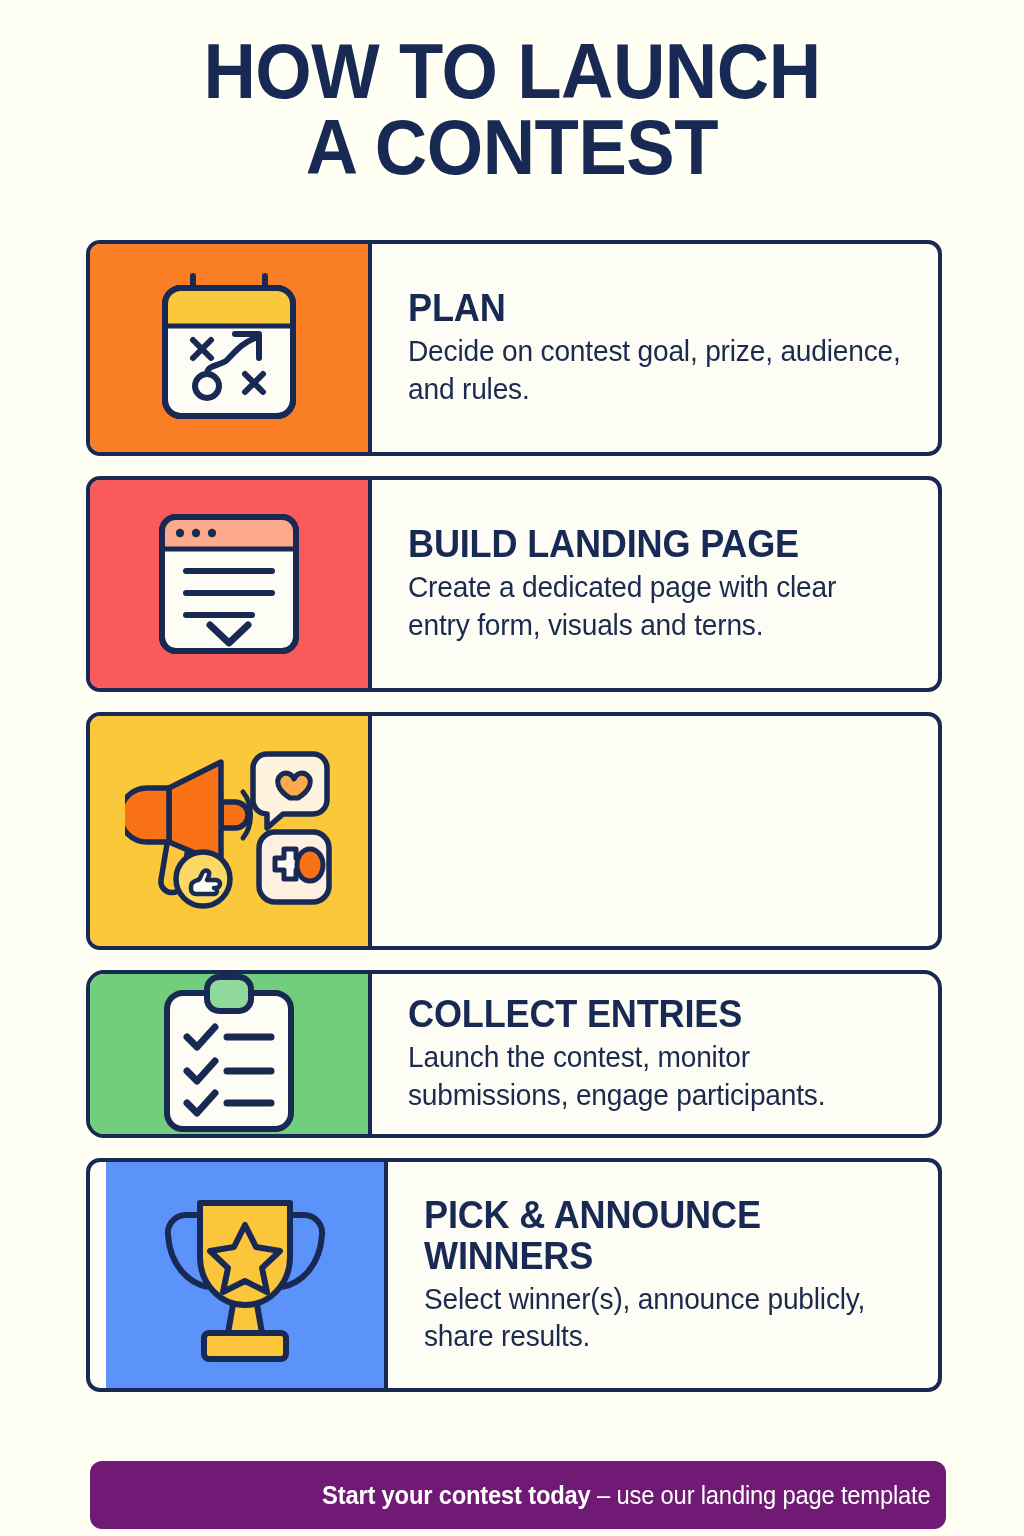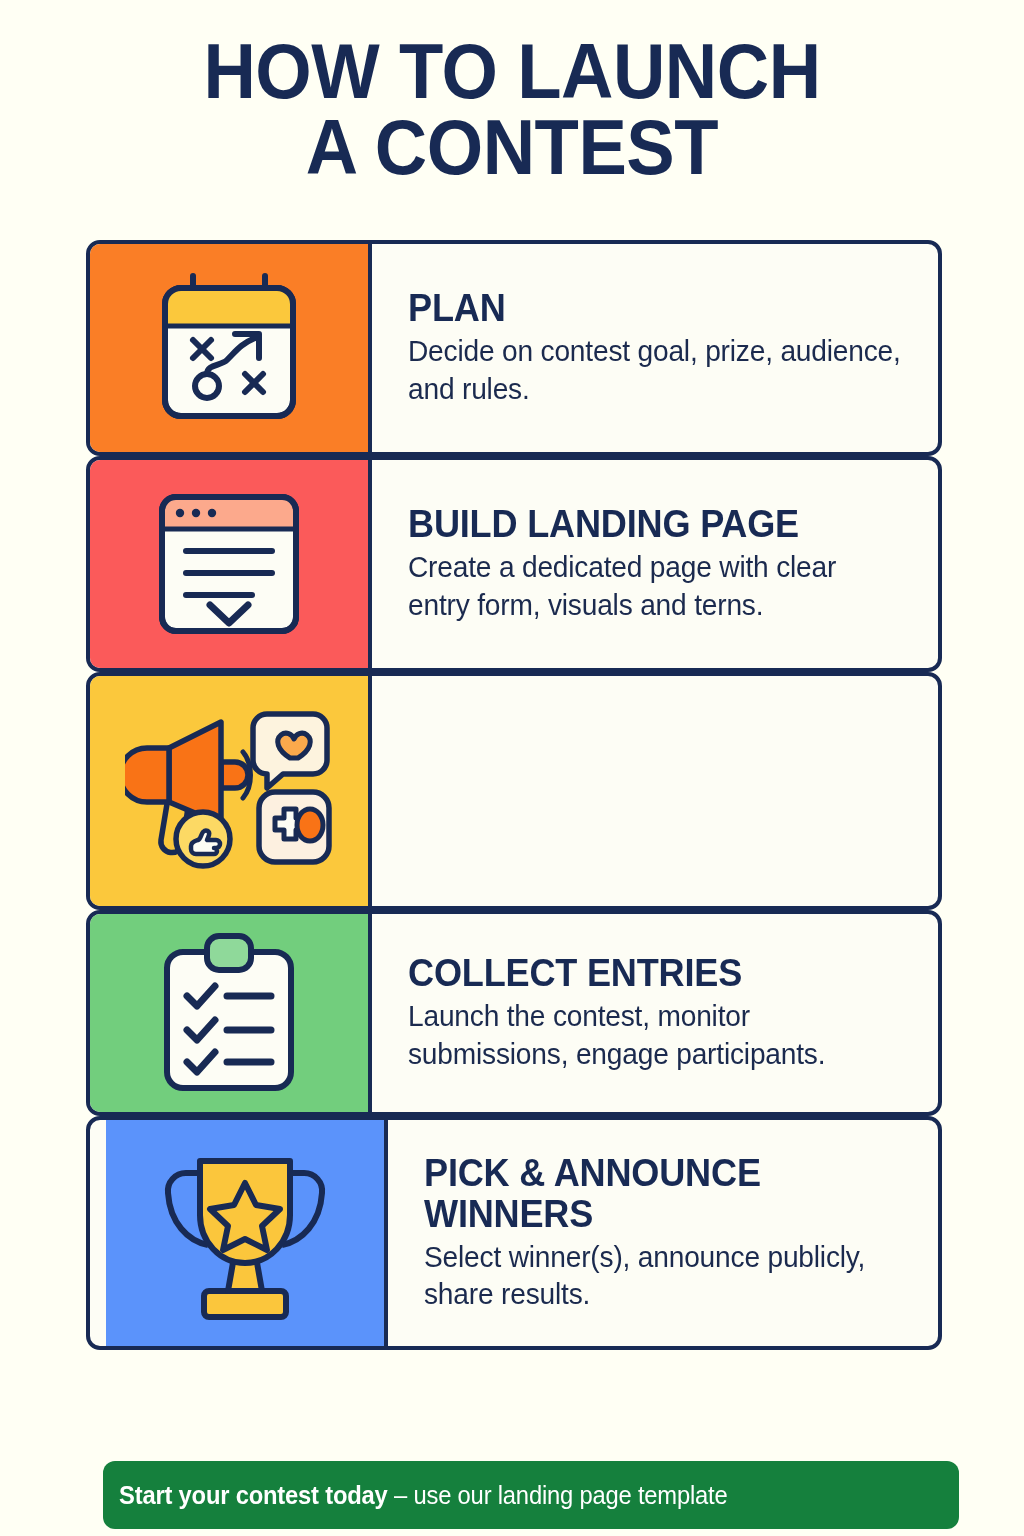--- a/index.html
+++ b/index.html
@@ -48,20 +48,21 @@
   }
   .card {
     position: relative;
     display: flex;
     align-items: stretch;
     border: 4px solid #182A54;
     border-radius: 14px;
     background: #FDFDF5;
     box-sizing: border-box;
     overflow: hidden;
+    margin-bottom: 20px;
   }
   .card-icon {
     width: 282px;
     flex: 0 0 282px;
     display: flex;
     align-items: center;
     justify-content: center;
     border-right: 4px solid #182A54;
     box-sizing: border-box;
   }
@@ -89,35 +90,35 @@
     line-height: 1.28;
     letter-spacing: -0.2px;
     transform: scaleX(0.97);
     transform-origin: left center;
   }
 
   
   .c1 { height: 216px; }
   .c2 { height: 216px; }
   .c3 { height: 238px; }
-  .c4 { height: 206px; }
+  .c4 { height: 168px; border-radius: 18px; }
   .c5 { height: 234px; padding-left: 16px; }
 
   
   .footer {
     position: absolute;
-    left: 103px;
+    left: 90px;
     top: 1461px;
     width: 856px;
     height: 68px;
-    background: #15803d;
+    background: #701a75;
     border-radius: 12px;
     display: flex;
     align-items: center;
-    justify-content: flex-start;
+    justify-content: flex-end;
     box-sizing: border-box;
   }
   .footer-text {
     color: #FFFFFF;
     font-size: 25px;
     letter-spacing: -0.2px;
     transform: scaleX(0.95);
     white-space: nowrap;
   }
   .footer-text .strong { font-weight: bold; }

